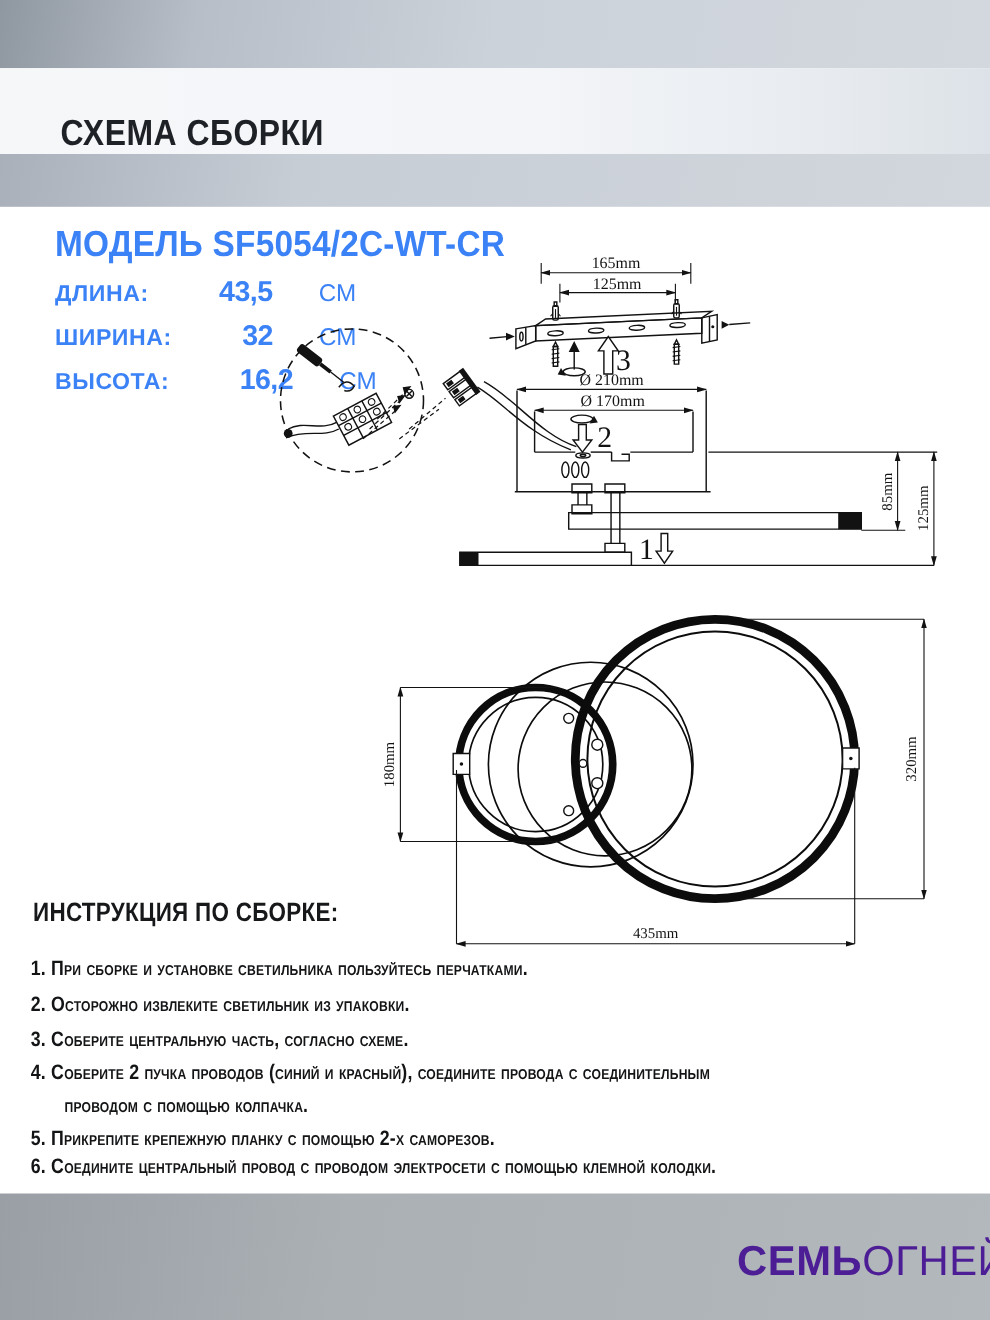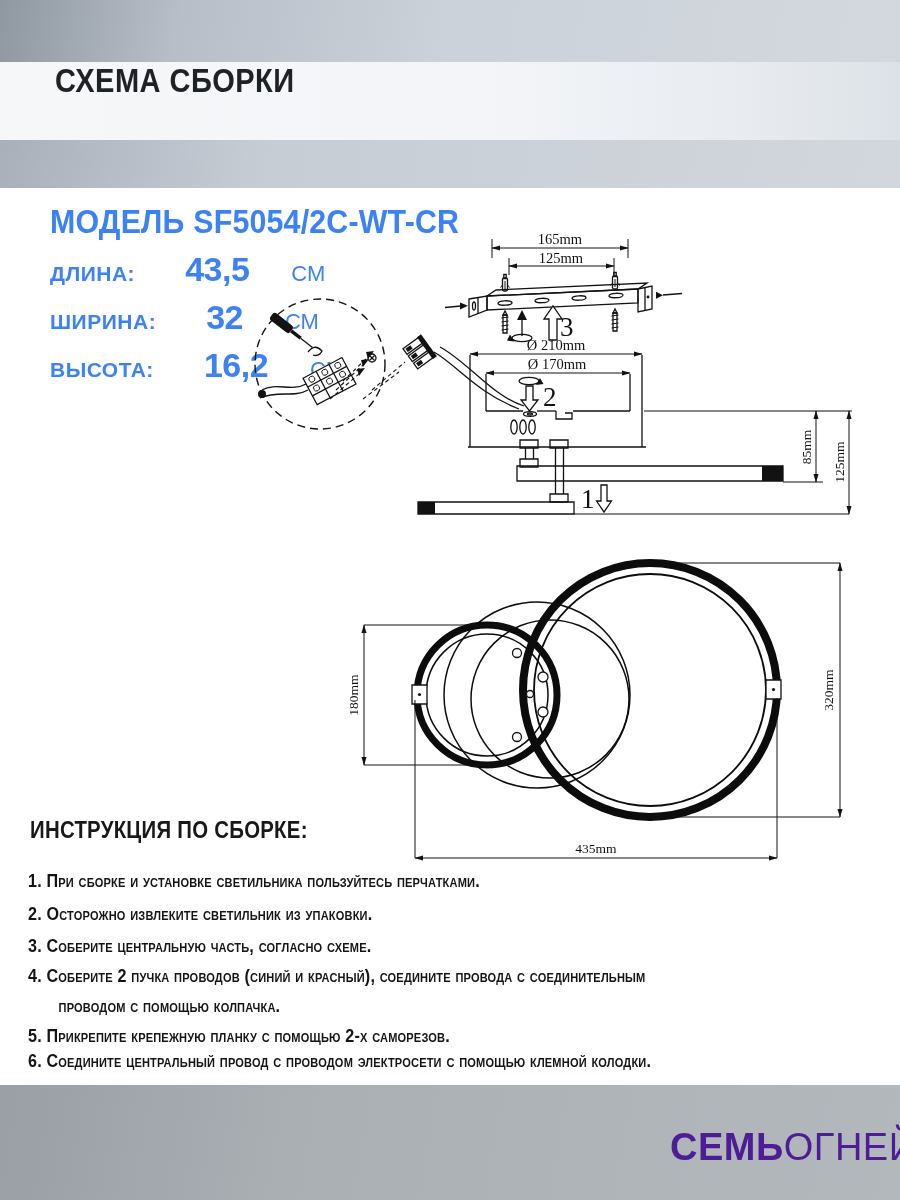--- a/index.html
+++ b/index.html
@@ -4,33 +4,33 @@
 <style>
   html,body{margin:0;padding:0}
   body{
     width:900px;height:1200px;position:relative;overflow:hidden;
     background:#ffffff;font-family:"Liberation Sans",sans-serif;
   }
   .abs{position:absolute}
   
   .band-top{left:0;top:0;width:900px;height:62px;
     background:linear-gradient(100deg,#8f97a1 0%,#b7bec7 20%,#ccd2da 50%,#d3d8de 100%);}
-  .band-title{left:0;top:62px;width:900px;height:78px;display:flex;align-items:flex-start;
+  .band-title{left:0;top:62px;width:900px;height:78px;display:flex;align-items:flex-end;
     background:linear-gradient(to right,#f5f7f9 0%,#f3f5f8 55%,#e8ecf0 82%,#dde2e8 100%);}
   .page-title{font-size:33px;font-weight:700;color:#1e2126;letter-spacing:.5px;
     margin-left:55px;transform:scaleX(.88);transform-origin:0 50%;white-space:nowrap;}
   .band-sub{left:0;top:140px;width:900px;height:48px;
     background:linear-gradient(100deg,#a9b0ba 0%,#c7cdd5 30%,#d2d7dd 100%);}
   
   .model{left:50px;top:203px;color:#3b82f6;}
   .model-title{font-size:33px;font-weight:700;letter-spacing:.2px;white-space:nowrap;
     transform:scaleX(.92);transform-origin:0 50%;}
   .spec-row{display:flex;align-items:baseline;margin-top:9px;white-space:nowrap;gap:40px;}
   .spec-label{font-size:21px;font-weight:700;letter-spacing:.5px;}
-  .spec-value{font-size:34px;font-weight:700;margin-left:10px;letter-spacing:-.5px;}
+  .spec-value{font-size:26px;font-weight:700;margin-left:24px;letter-spacing:-.5px;}
   .spec-unit{font-size:22px;font-weight:400;margin-left:2px;}
   
   .instr-title{left:30px;top:816px;font-size:24px;font-weight:700;color:#17181a;
     letter-spacing:.3px;transform:scaleX(.85);transform-origin:0 0;white-space:nowrap;}
   .instr-line{left:28px;width:1030px;font-size:19px;font-weight:700;color:#131416;
     font-variant:small-caps;letter-spacing:.2px;line-height:20px;
     transform:scaleX(.85);transform-origin:0 0;white-space:nowrap;}
   .instr-cont{padding-left:36px;}
   
   .footer{left:0;top:1085px;width:900px;height:115px;

